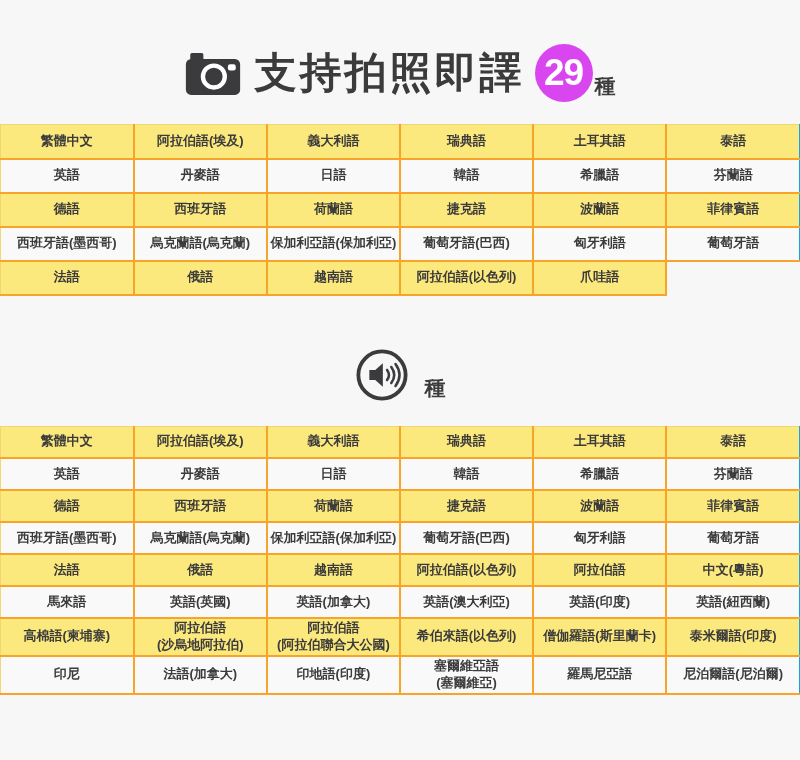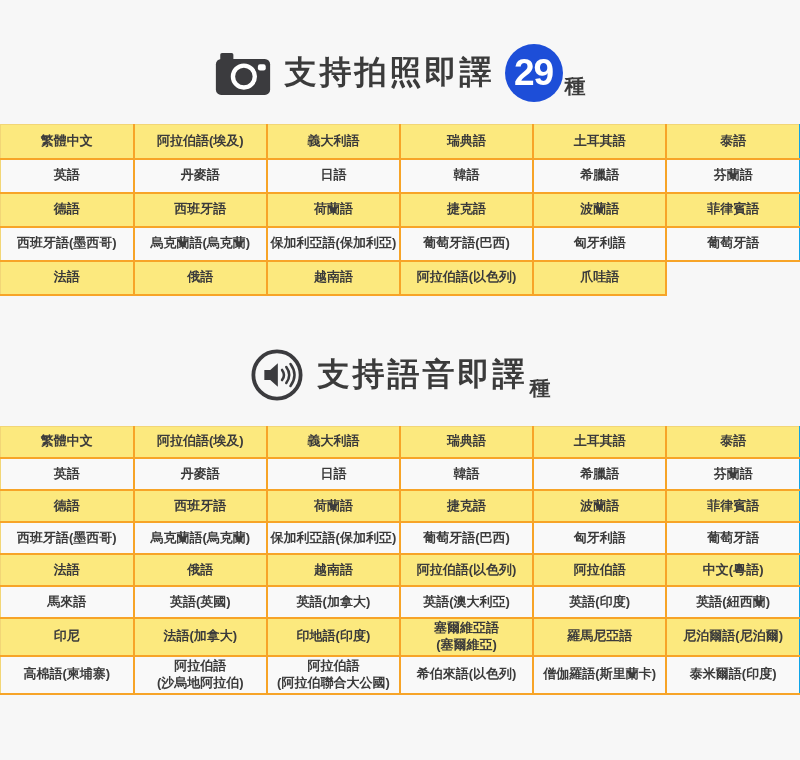--- a/index.html
+++ b/index.html
@@ -13,30 +13,30 @@
 
   .title-row {
     display: flex;
     align-items: center;
     justify-content: center;
     height: 66px;
     margin-top: 40px;
   }
   .title-row .icon { flex: 0 0 auto; margin-right: 14px; display: flex; align-items: center; }
   .title-text {
-    font-size: 32px;
+    font-size: 42px;
     font-weight: bold;
     letter-spacing: 3px;
     color: #3B3B3B;
     white-space: nowrap;
   }
   .count-badge {
     width: 58px; height: 58px;
     margin-left: 10px;
-    background: #1d4ed8;
+    background: #d946ef;
     border-radius: 50%;
     display: flex; align-items: center; justify-content: center;
     color: #FFFFFF;
     font-size: 37px;
     font-weight: bold;
     letter-spacing: -1px;
   }
   .count-unit {
     font-size: 21px;
     font-weight: bold;
@@ -154,21 +154,20 @@
     <div class="title-row">
       <span class="icon">
         <svg width="54" height="54" viewBox="0 0 64 64">
           <circle cx="32" cy="32" r="28" fill="none" stroke="#3B3B3E" stroke-width="4.5"></circle>
           <path d="M17 26 h7 l9 -8 v28 l-9 -8 h-7 z" fill="#3B3B3E"></path>
           <path d="M38 26 q4.5 6 0 12" fill="none" stroke="#3B3B3E" stroke-width="3" stroke-linecap="round"></path>
           <path d="M43 22.5 q7 9.5 0 19" fill="none" stroke="#3B3B3E" stroke-width="3" stroke-linecap="round"></path>
           <path d="M48 19 q9.5 13 0 26" fill="none" stroke="#3B3B3E" stroke-width="3" stroke-linecap="round"></path>
         </svg>
       </span>
-      <span class="title-text">支持語音即譯</span>
       <span class="count-unit">種</span>
     </div>
 
     <table class="lang-table voice-table">
       <colgroup>
           <col>
           <col>
           <col>
           <col>
           <col>
@@ -215,37 +214,37 @@
             <td>阿拉伯語</td>
             <td>中文(粵語)</td>
           </tr>
           <tr>
             <td>馬來語</td>
             <td>英語(英國)</td>
             <td>英語(加拿大)</td>
             <td>英語(澳大利亞)</td>
             <td>英語(印度)</td>
             <td>英語(紐西蘭)</td>
-          </tr>
-          <tr>
-            <td>印尼</td>
-            <td>法語(加拿大)</td>
-            <td>印地語(印度)</td>
-            <td>塞爾維亞語
-(塞爾維亞)</td>
-            <td>羅馬尼亞語</td>
-            <td>尼泊爾語(尼泊爾)</td>
           </tr>
           <tr>
             <td>高棉語(柬埔寨)</td>
             <td>阿拉伯語
 (沙烏地阿拉伯)</td>
             <td>阿拉伯語
 (阿拉伯聯合大公國)</td>
             <td>希伯來語(以色列)</td>
             <td>僧伽羅語(斯里蘭卡)</td>
             <td>泰米爾語(印度)</td>
           </tr>
+          <tr>
+            <td>印尼</td>
+            <td>法語(加拿大)</td>
+            <td>印地語(印度)</td>
+            <td>塞爾維亞語
+(塞爾維亞)</td>
+            <td>羅馬尼亞語</td>
+            <td>尼泊爾語(尼泊爾)</td>
+          </tr>
         </tbody>
     </table>
   </section>
 
 </div>
 
 </body></html>

